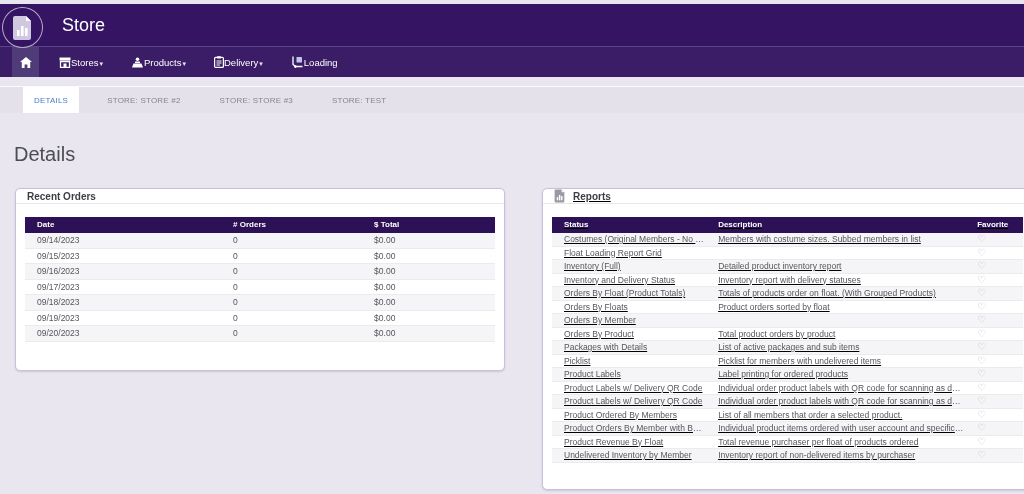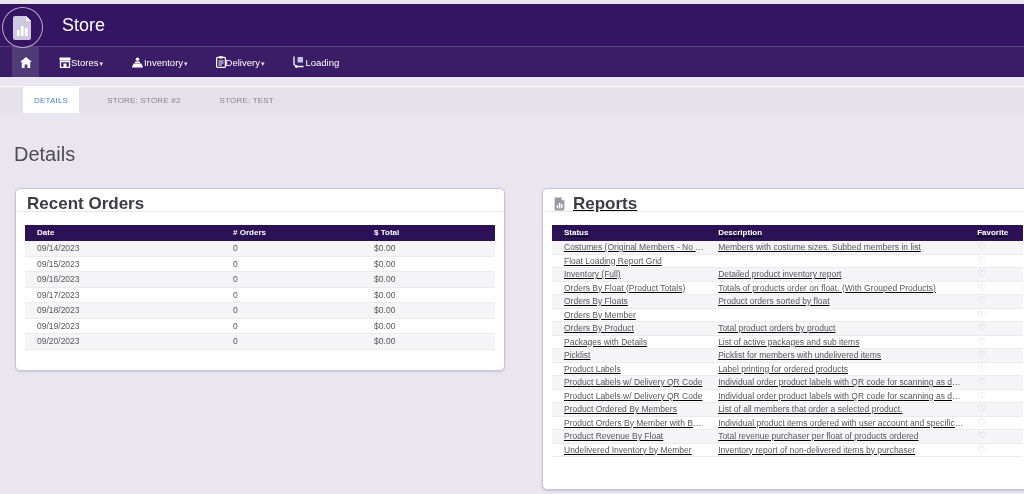--- a/index.html
+++ b/index.html
@@ -94,21 +94,21 @@
     border-radius:5px;
     box-shadow:0 1px 2px rgba(80,60,120,.18);
   }
   .panel-recent { left:15px; top:188px; width:490px; height:183px; }
   .panel-reports { left:542px; top:188px; width:491px; height:302px;text-decoration:underline; }
   .panel-header {
     display:flex; align-items:center; gap:7px;
     height:15px;
     padding:0 11px;
     border-bottom:1px solid #e7e7ea;
-    font-size:17px; font-weight:bold; color:#3d3d45;margin-top:8px;
+    font-size:10px; font-weight:bold; color:#3d3d45;
   }
   .panel-body { padding:13px 9px 0 9px; }
 
   
   table { width:100%; border-collapse:collapse; table-layout:fixed; }
   thead th {
     background:#2d1156;
     color:#ffffff;
     text-align:left;
     font-weight:bold;
@@ -176,21 +176,21 @@
       <span class="nav-caret">▾</span>
     </div>
     <div class="nav-item">
       <span class="nav-icon">
         <svg width="13" height="11" viewBox="0 0 13 11">
           <circle cx="6.5" cy="2.2" r="1.8" fill="#ffffff"></circle>
           <path d="M2.5 6.5 h8 l1.5 4 h-11 z" fill="#ffffff"></path>
           <rect x="4" y="4.5" width="5" height="1.6" fill="#ffffff"></rect>
         </svg>
       </span>
-      <span>Inventory</span>
+      <span>Products</span>
       <span class="nav-caret">▾</span>
     </div>
     <div class="nav-item">
       <span class="nav-icon">
         <svg width="10" height="12" viewBox="0 0 10 12">
           <rect x="0.6" y="1.4" width="8.8" height="10" rx="1" fill="none" stroke="#ffffff" stroke-width="1.2"></rect>
           <rect x="3" y="0.2" width="4" height="2.4" rx="0.6" fill="#ffffff"></rect>
           <rect x="2.5" y="4.5" width="5" height="1" fill="#ffffff"></rect>
           <rect x="2.5" y="6.5" width="5" height="1" fill="#ffffff"></rect>
           <rect x="2.5" y="8.5" width="3.4" height="1" fill="#ffffff"></rect>
@@ -208,20 +208,21 @@
         </svg>
       </span>
       <span>Loading</span>
     </div>
   </div>
 </div>
 
 <div class="tabstrip">
   <div class="tab active">DETAILS</div>
   <div class="tab">STORE: STORE #2</div>
+  <div class="tab">STORE: STORE #3</div>
   <div class="tab">STORE: TEST</div>
 </div>
 
 <h1 class="page-heading">Details</h1>
 
 <div class="panel panel-recent">
   <div class="panel-header">Recent Orders</div>
   <div class="panel-body">
     <table class="ro-table">
       <colgroup>
@@ -314,20 +315,25 @@
             <td>Float Loading Report Grid</td>
             <td></td>
             <td class="fav-cell"><span class="heart">♡</span></td>
           </tr>
           <tr>
             <td>Inventory (Full)</td>
             <td>Detailed product inventory report</td>
             <td class="fav-cell"><span class="heart">♡</span></td>
           </tr>
           <tr>
+            <td>Inventory and Delivery Status</td>
+            <td>Inventory report with delivery statuses</td>
+            <td class="fav-cell"><span class="heart">♡</span></td>
+          </tr>
+          <tr>
             <td>Orders By Float (Product Totals)</td>
             <td>Totals of products order on float. (With Grouped Products)</td>
             <td class="fav-cell"><span class="heart">♡</span></td>
           </tr>
           <tr>
             <td>Orders By Floats</td>
             <td>Product orders sorted by float</td>
             <td class="fav-cell"><span class="heart">♡</span></td>
           </tr>
           <tr>

